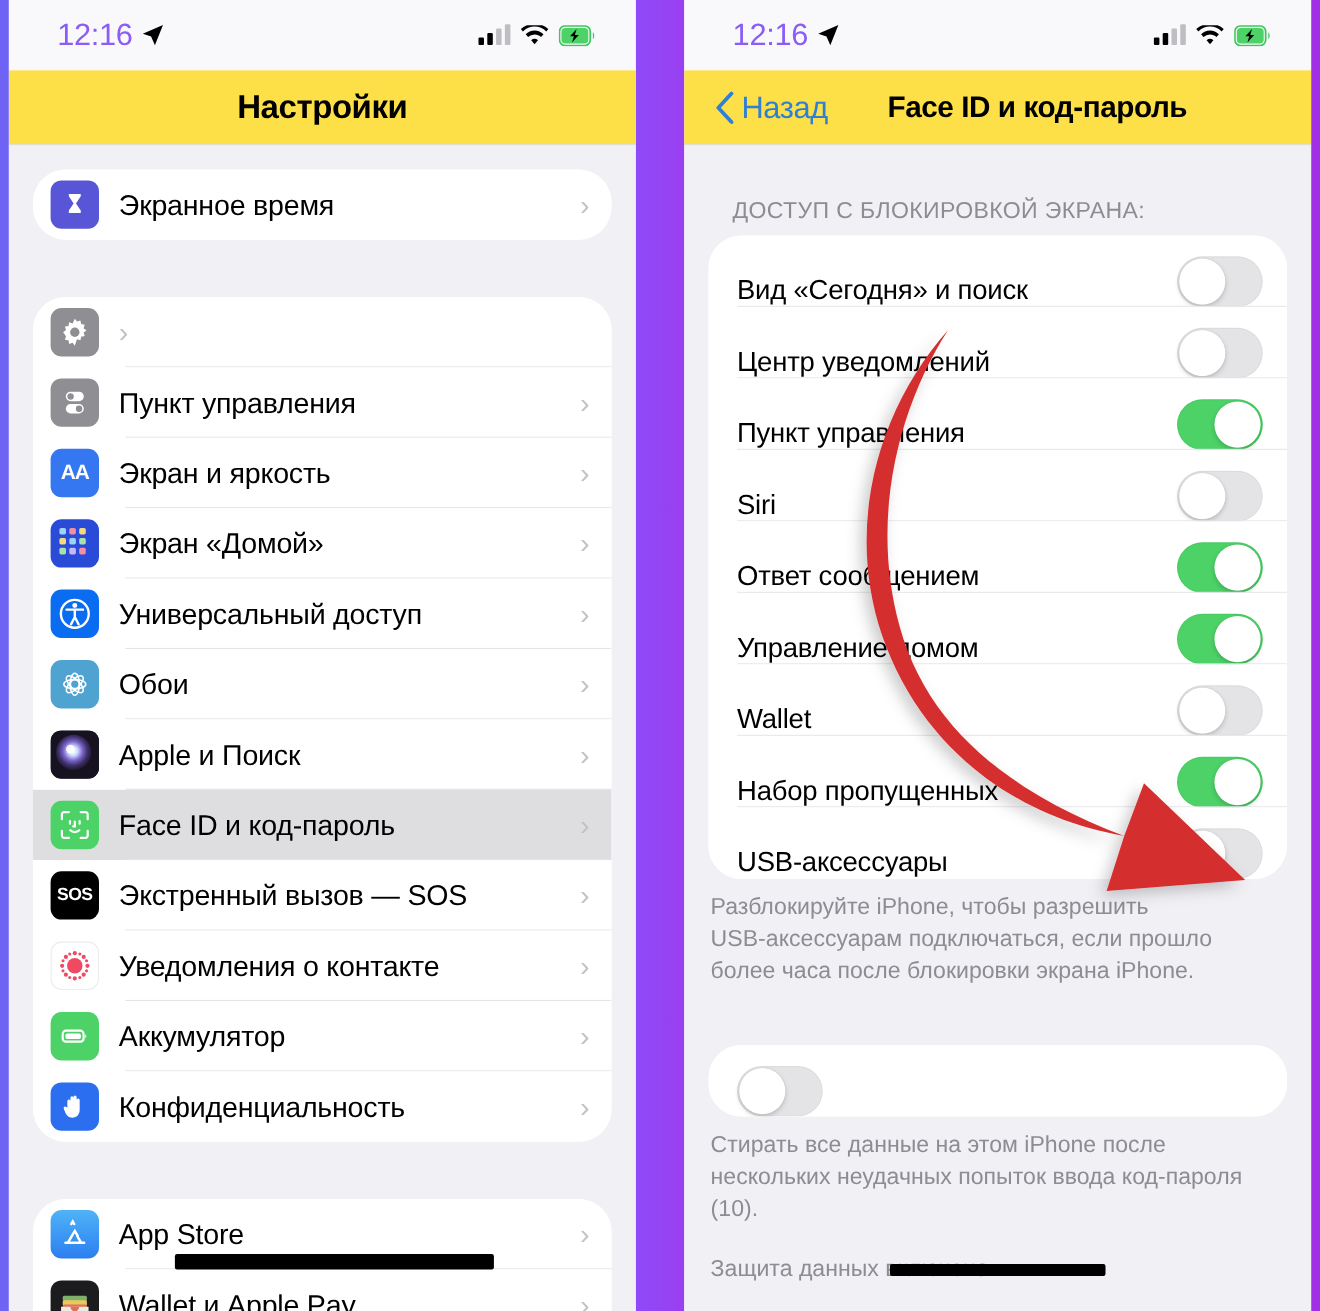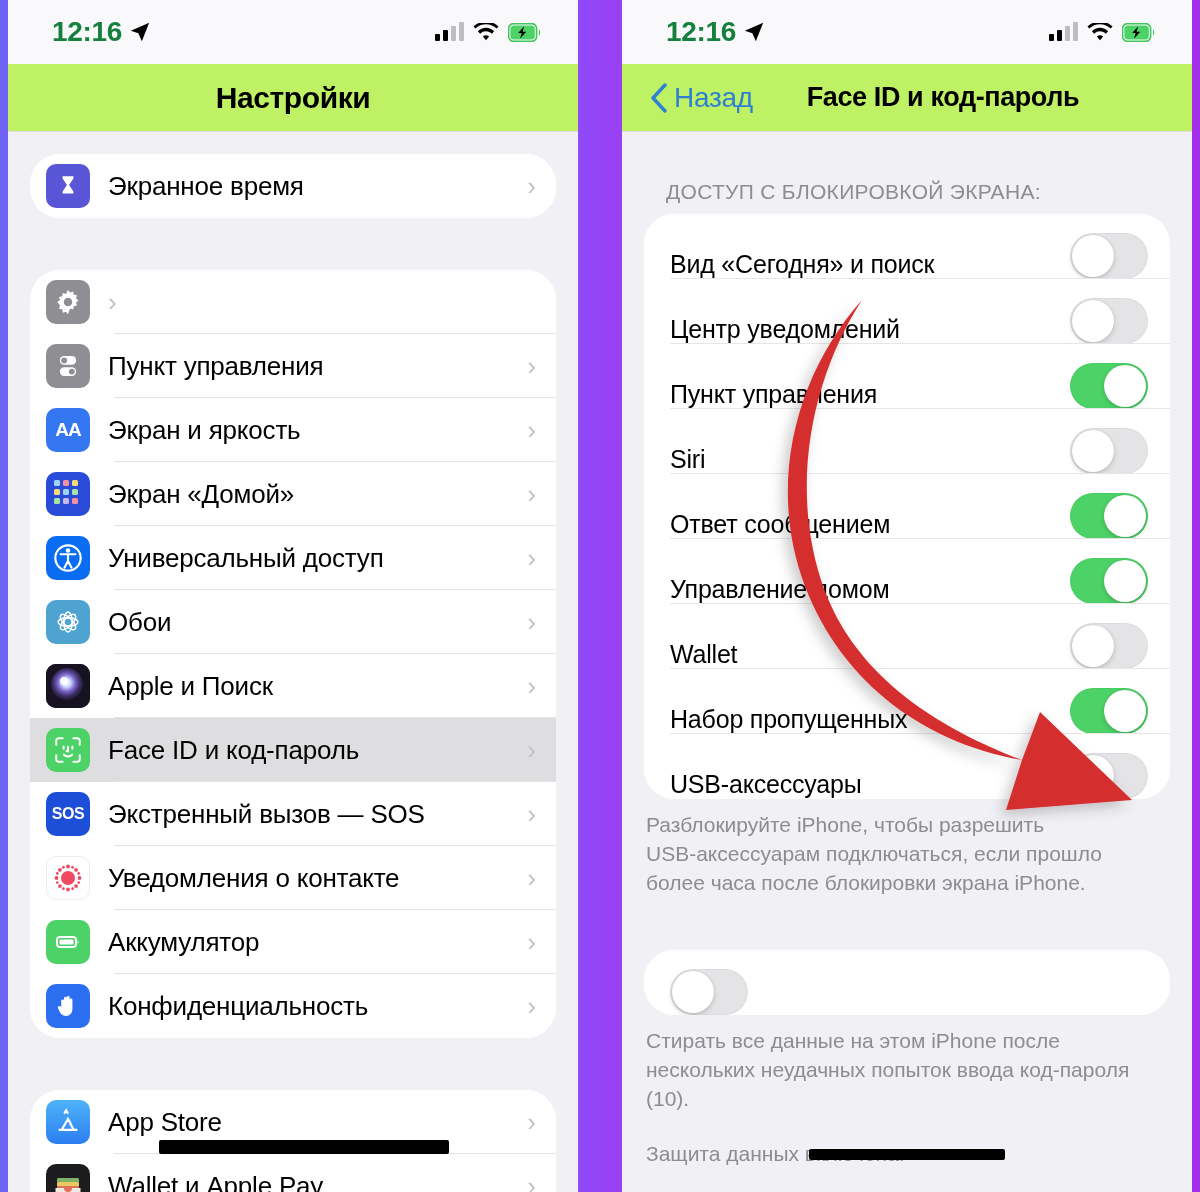--- a/index.html
+++ b/index.html
@@ -30,39 +30,39 @@
     height: 64px;
     background: #f9f9fb;
     display: flex;
     align-items: center;
     justify-content: space-between;
     padding: 0 36px 0 44px;
     position: relative;
   }
   .sb-time {
     font-size: 28px;
-    font-weight: 700;
-    color: #15803d;
+    font-weight: 400;
+    color: #8b5cf6;
     letter-spacing: -0.3px;
     display: flex;
     align-items: center;
     gap: 7px;
   }
   .loc-arrow { display: block; }
   .sb-right { display: flex; align-items: center; gap: 9px; }
   .bars { display: flex; align-items: flex-end; gap: 3px; height: 18px; }
   .bars i { display: block; width: 5px; border-radius: 1px; background: #000; }
   .bars i:nth-child(1) { height: 7px; }
   .bars i:nth-child(2) { height: 11px; }
   .bars i:nth-child(3) { height: 15px; background: #bdbdc2; }
   .bars i:nth-child(4) { height: 19px; background: #bdbdc2; }
 
   
   .navbar {
-    background: #bef264;
+    background: #fde047;
     height: 68px;
     display: flex;
     align-items: center;
     position: relative;
     border-bottom: 1px solid #dededf;
   }
   .nav-title-centered {
     width: 100%;
     text-align: center;
     font-size: 30px;
@@ -416,21 +416,21 @@
               <path d="M8.9 15.6c1.7 1.6 4.5 1.6 6.2 0"></path>
             </g>
           </svg>
         </span>
         <span class="row-label">Face ID и код-пароль</span>
         <span class="chev">›</span>
         <span class="sep"></span>
       </div>
 
       <div class="row">
-        <span class="appicon" style="background:#1d4ed8">
+        <span class="appicon" style="background:#000000">
           <span class="glyph" style="font-size:16px;letter-spacing:-0.5px">SOS</span>
         </span>
         <span class="row-label">Экстренный вызов — SOS</span>
         <span class="chev">›</span>
         <span class="sep"></span>
       </div>
 
       <div class="row">
         <span class="appicon" style="background:#ffffff;border:1px solid #ececee">
           <svg width="40" height="40" viewBox="0 0 40 40">

